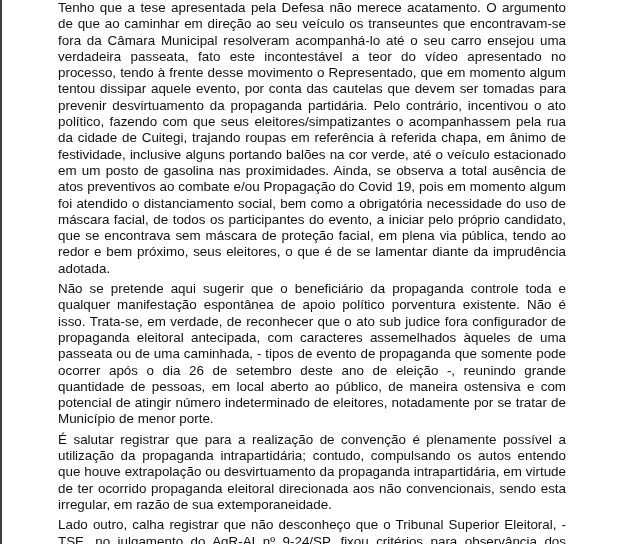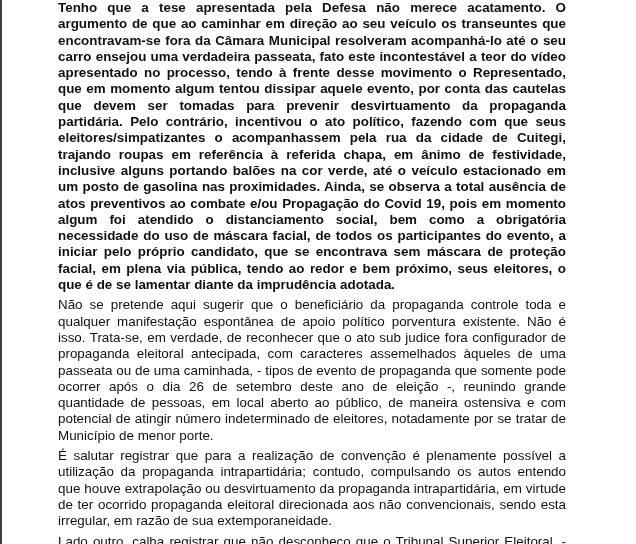--- a/index.html
+++ b/index.html
@@ -17,21 +17,21 @@
     position: absolute; left: 58px; top: 0px; width: 508px;
     color: #111111;
     font-size: 13.4px;
     line-height: 16.3px;
   }
   .para {
     margin: 0 0 4px 0;
     text-align: justify;
     text-align-last: left;
   }
-  .para.first { margin-top: 0px; font-weight: bold; }
+  .para.first { margin-top: 0px; }
 </style>
 </head>
 <body>
 
 <div class="left-edge"></div>
 
 <div class="page">
   <p class="para first">Tenho que a tese apresentada pela Defesa não merece acatamento. O argumento de que ao caminhar em direção ao seu veículo os transeuntes que encontravam-se fora da Câmara Municipal resolveram acompanhá-lo até o seu carro ensejou uma verdadeira passeata, fato este incontestável a teor do vídeo apresentado no processo, tendo à frente desse movimento o Representado, que em momento algum tentou dissipar aquele evento, por conta das cautelas que devem ser tomadas para prevenir desvirtuamento da propaganda partidária. Pelo contrário, incentivou o ato político, fazendo com que seus eleitores/simpatizantes o acompanhassem pela rua da cidade de Cuitegi, trajando roupas em referência à referida chapa, em ânimo de festividade, inclusive alguns portando balões na cor verde, até o veículo estacionado em um posto de gasolina nas proximidades. Ainda, se observa a total ausência de atos preventivos ao combate e/ou Propagação do Covid 19, pois em momento algum foi atendido o distanciamento social, bem como a obrigatória necessidade do uso de máscara facial, de todos os participantes do evento, a iniciar pelo próprio candidato, que se encontrava sem máscara de proteção facial, em plena via pública, tendo ao redor e bem próximo, seus eleitores, o que é de se lamentar diante da imprudência adotada.</p>
   <p class="para">Não se pretende aqui sugerir que o beneficiário da propaganda controle toda e qualquer manifestação espontânea de apoio político porventura existente. Não é isso. Trata-se, em verdade, de reconhecer que o ato sub judice fora configurador de propaganda eleitoral antecipada, com caracteres assemelhados àqueles de uma passeata ou de uma caminhada, - tipos de evento de propaganda que somente pode ocorrer após o dia 26 de setembro deste ano de eleição -, reunindo grande quantidade de pessoas, em local aberto ao público, de maneira ostensiva e com potencial de atingir número indeterminado de eleitores, notadamente por se tratar de Município de menor porte.</p>
   <p class="para">É salutar registrar que para a realização de convenção é plenamente possível a utilização da propaganda intrapartidária; contudo, compulsando os autos entendo que houve extrapolação ou desvirtuamento da propaganda intrapartidária, em virtude de ter ocorrido propaganda eleitoral direcionada aos não convencionais, sendo esta irregular, em razão de sua extemporaneidade.</p>

